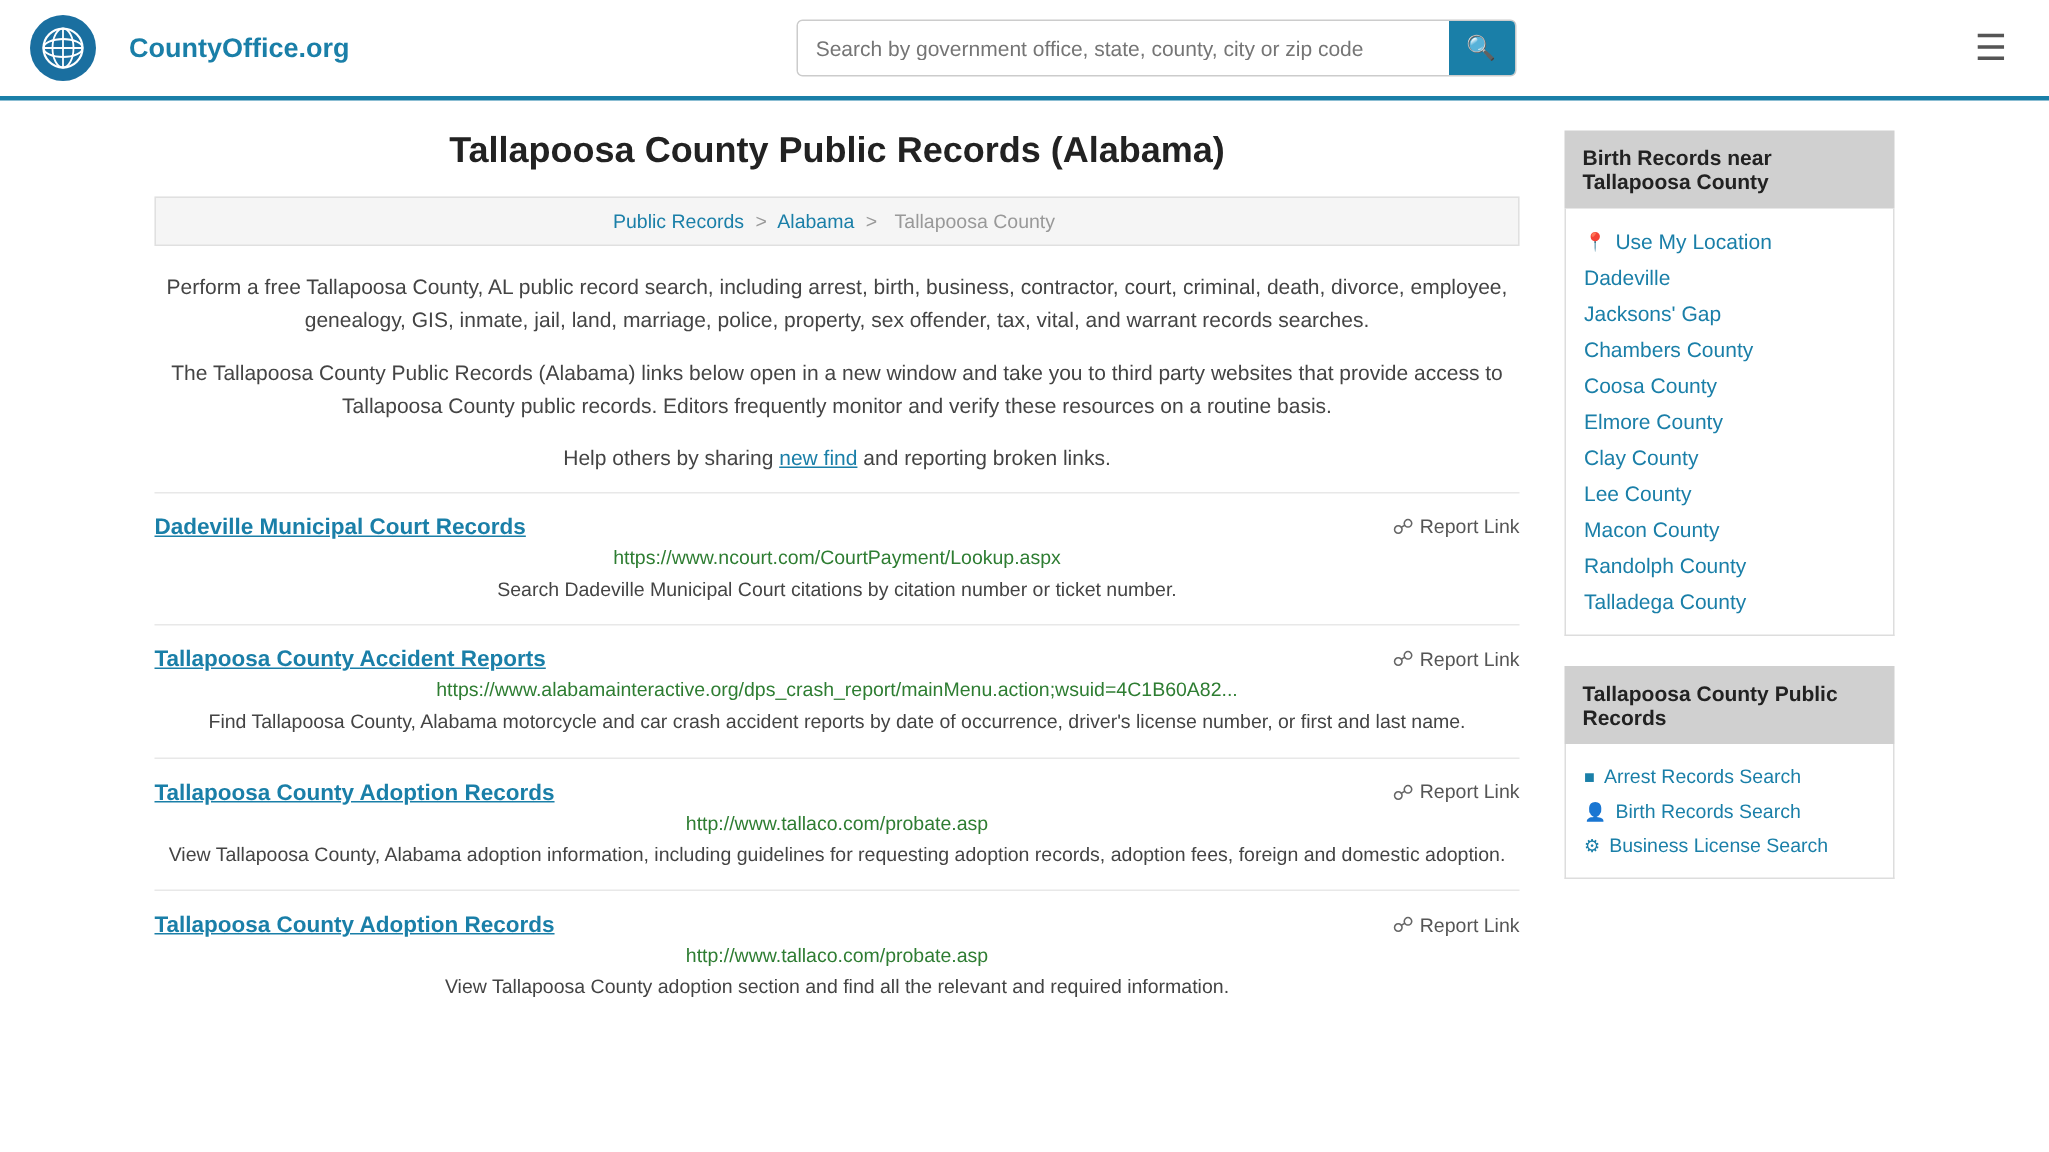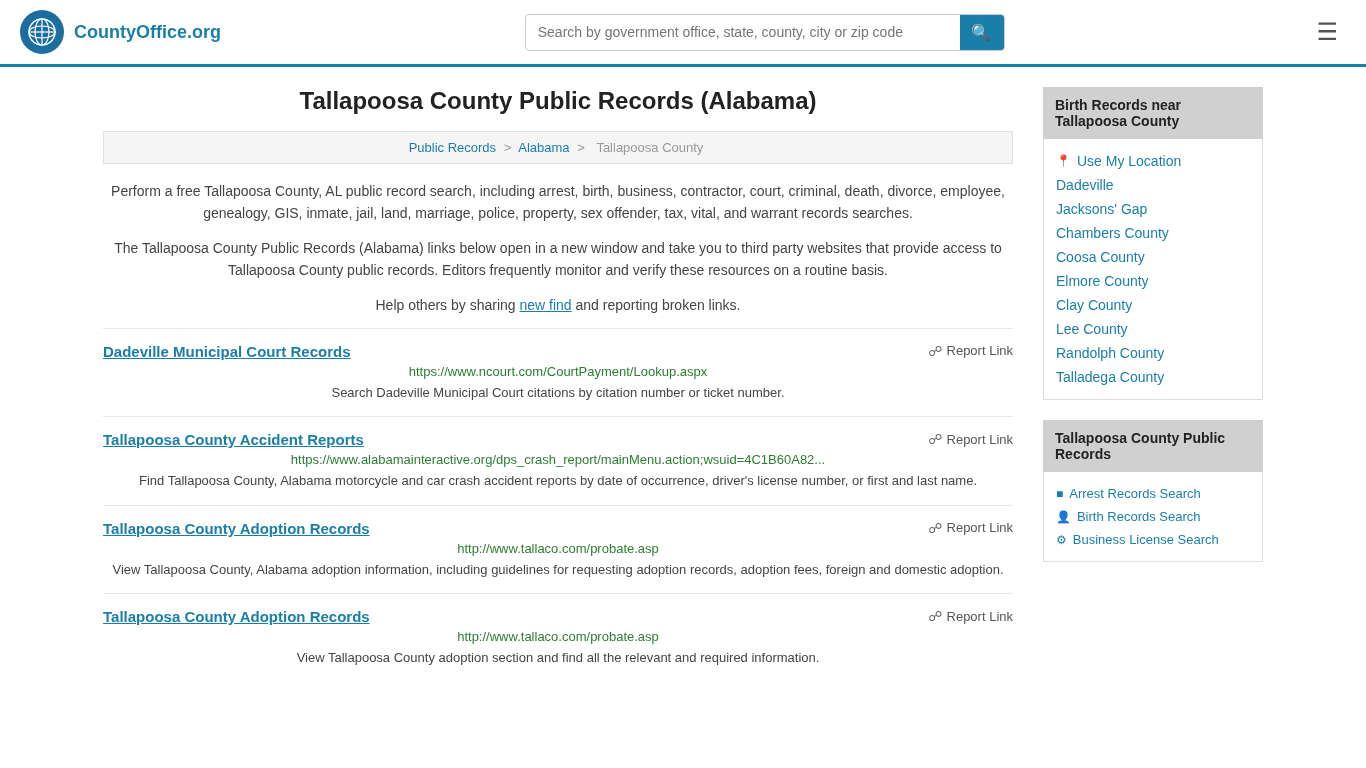--- a/index.html
+++ b/index.html
@@ -10,21 +10,21 @@
       background: #fff;
       border-bottom: 3px solid #1a7fa8;
       padding: 10px 20px;
       display: flex;
       align-items: center;
       justify-content: space-between;
     }
     #logo-area {
       display: flex;
       align-items: center;
-      gap: 10px;
+      gap: 22px;
     }
     #logo-circle {
       width: 44px;
       height: 44px;
       border-radius: 50%;
       background: #1a6fa0;
       display: flex;
       align-items: center;
       justify-content: center;
       color: #fff;
@@ -301,20 +301,21 @@
           <span>Use My Location</span>
         </a>
         <div id="nearby-links">
             <a class="sidebar-link">Dadeville</a>
             <a class="sidebar-link">Jacksons' Gap</a>
             <a class="sidebar-link">Chambers County</a>
             <a class="sidebar-link">Coosa County</a>
             <a class="sidebar-link">Elmore County</a>
             <a class="sidebar-link">Clay County</a>
             <a class="sidebar-link">Lee County</a>
+            <a class="sidebar-link">Macon County</a>
             <a class="sidebar-link">Randolph County</a>
             <a class="sidebar-link">Talladega County</a>
           </div>
       </div>
     </div>
 
     <div class="sidebar-section">
       <div class="sidebar-header">
         <span>Tallapoosa County Public Records</span>
       </div>

